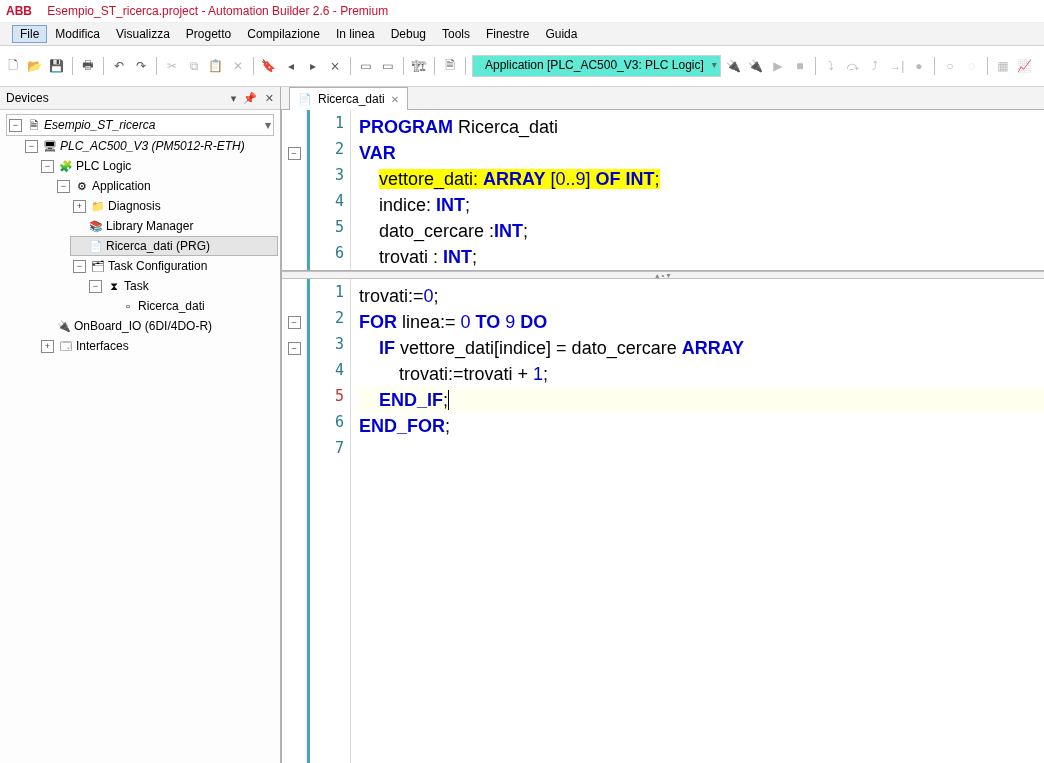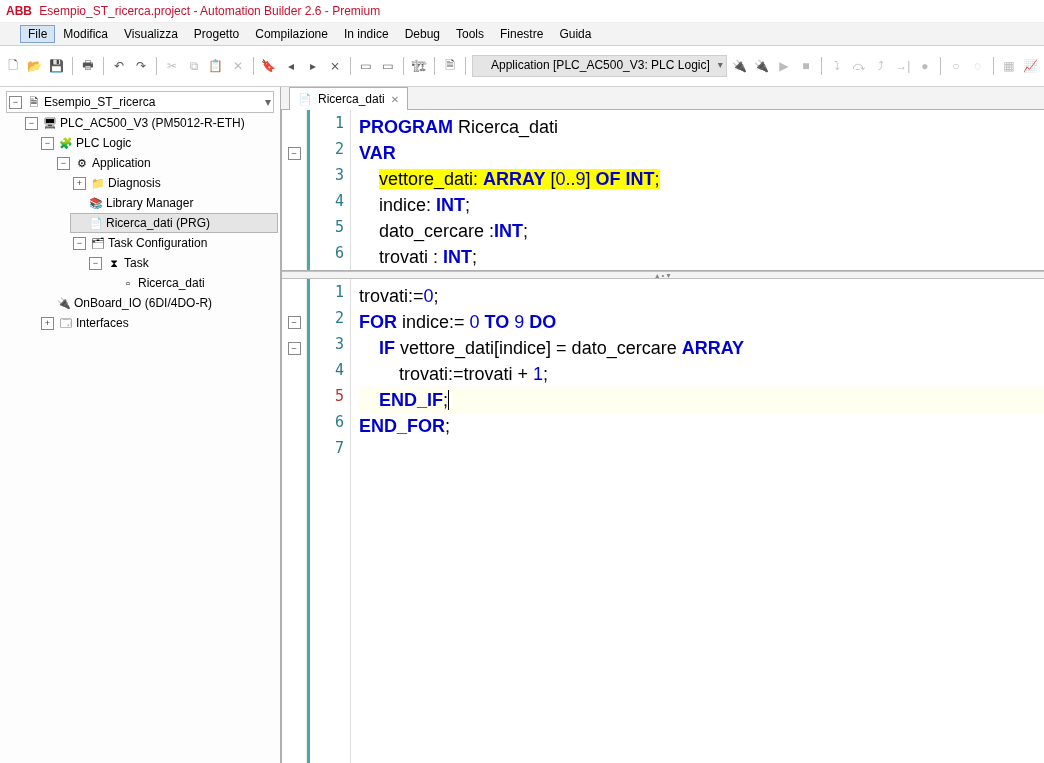--- a/index.html
+++ b/index.html
@@ -1,40 +1,40 @@
 <!DOCTYPE html>
 <html><head>
 <meta charset="utf-8">
 <style>
   html,body{margin:0;padding:0;font-family:"Segoe UI",Tahoma,sans-serif;font-size:12px;color:#000;background:#fff;width:1044px;height:763px;overflow:hidden}
   .title-bar{height:22px;line-height:22px;padding:0 6px;font-size:12px;color:#c8102e;background:#fff;border-bottom:1px solid #eee}
-  .title-bar .abb{font-weight:bold;color:#c8102e;margin-right:4px}
-  .menu-bar{height:22px;background:#f3f3f3;border-bottom:1px solid #d0d0d0;display:flex;align-items:center;padding:0 20px}
+  .title-bar .abb{font-weight:bold;color:#c8102e;margin-right:12px}
+  .menu-bar{height:22px;background:#f3f3f3;border-bottom:1px solid #d0d0d0;display:flex;align-items:center;padding:0 12px}
   .menu-item{padding:2px 8px;cursor:default}
   .menu-item.active{background:#d6e5f5;border:1px solid #7da2ce;padding:1px 7px}
   .toolbar{height:32px;border-bottom:1px solid #d0d0d0;display:flex;align-items:center;padding:4px 4px;gap:4px;flex-wrap:nowrap;overflow:hidden}
   .tb-btn{width:18px;height:18px;display:inline-flex;align-items:center;justify-content:center;font-size:12px;color:#555;cursor:default}
   .tb-sep{width:1px;height:18px;background:#c0c0c0;margin:0 2px}
-  .tb-combo{border:1px solid #cfcfcf;background:#e5e5e5;height:20px;line-height:18px;padding:0 16px 0 18px;font-size:12px;position:relative;display:inline-block}
+  .tb-combo{border:1px solid #cfcfcf;background:#5eead4;height:20px;line-height:18px;padding:0 16px 0 12px;font-size:12px;position:relative;display:inline-block}
   .tb-combo::after{content:"▾";position:absolute;right:3px;top:0;font-size:10px;color:#666}
   .main{display:flex;height:calc(763px - 22px - 22px - 33px);}
   
   .devices{width:280px;border-right:1px solid #b0b0b0;display:flex;flex-direction:column;background:#fdfdfd}
   .panel-header{background:#f3f3f3;border-bottom:1px solid #d0d0d0;height:22px;display:flex;align-items:center;padding:0 6px;font-size:12px;justify-content:space-between}
   .panel-header .tools span{margin-left:4px;color:#555;cursor:default;font-size:11px}
   .tree{flex:1;overflow:auto;padding:4px 2px;font-size:12px;line-height:18px}
   .tree ul{list-style:none;margin:0;padding-left:16px}
   .tree li{white-space:nowrap}
   .node{display:flex;align-items:center;gap:3px;padding:0 2px;border:1px solid transparent}
   .node.selected{background:#e5e5e5;border:1px solid #b5b5b5}
   .toggle{width:11px;height:11px;display:inline-flex;align-items:center;justify-content:center;border:1px solid #888;color:#444;font-size:9px;line-height:9px;margin-right:2px;background:#fff;cursor:default}
   .spacer{display:inline-block;width:13px}
   .icon{width:14px;height:14px;display:inline-flex;align-items:center;justify-content:center;font-size:11px}
   .bold{font-weight:normal}
-  .italic{}
+  .italic{font-style:italic}
   .root-row{border:1px solid #bfbfbf;background:#fff;padding:1px 2px;margin-right:4px;display:flex;justify-content:space-between;align-items:center}
   
   .editor-area{flex:1;display:flex;flex-direction:column}
   .tab-strip{height:22px;display:flex;align-items:flex-end;border-bottom:1px solid #b0b0b0;background:#f3f3f3;padding-left:8px}
   .tab{background:#fff;border:1px solid #b0b0b0;border-bottom:none;padding:2px 8px;display:flex;align-items:center;gap:6px;font-size:12px;height:18px;position:relative;top:1px}
   .tab .close{color:#888;font-size:10px;cursor:default}
   .code-pane{flex:1;display:flex;flex-direction:column;border-left:1px solid #b0b0b0}
   .pane{display:flex;overflow:hidden;background:#fff}
   .pane.top{height:160px;border-bottom:1px solid #b0b0b0}
   .splitter{height:6px;background:#f3f3f3;border-top:1px solid #c0c0c0;border-bottom:1px solid #c0c0c0;display:flex;justify-content:center;align-items:center;color:#888;font-size:8px}
@@ -60,21 +60,21 @@
   <span class="abb">ABB</span>
   <span>Esempio_ST_ricerca.project - Automation Builder 2.6 - Premium</span>
 </div>
 
 <div class="menu-bar">
   <span class="menu-item active">File</span>
   <span class="menu-item">Modifica</span>
   <span class="menu-item">Visualizza</span>
   <span class="menu-item">Progetto</span>
   <span class="menu-item">Compilazione</span>
-  <span class="menu-item">In indice</span>
+  <span class="menu-item">In linea</span>
   <span class="menu-item">Debug</span>
   <span class="menu-item">Tools</span>
   <span class="menu-item">Finestre</span>
   <span class="menu-item">Guida</span>
 </div>
 
 <div class="toolbar">
   <span class="tb-btn">🗋</span>
   <span class="tb-btn">📂</span>
   <span class="tb-btn">💾</span>
@@ -116,20 +116,28 @@
   <span class="tb-btn gray">○</span>
   <span class="tb-btn gray">◌</span>
   <span class="tb-sep"></span>
   <span class="tb-btn gray">▦</span>
   <span class="tb-btn gray">📈</span>
 </div>
 
 <div class="main">
 
   <div class="devices">
+    <div class="panel-header">
+      <span>Devices</span>
+      <span class="tools">
+        <span>▾</span>
+        <span>📌</span>
+        <span>✕</span>
+      </span>
+    </div>
     <div class="tree">
       <ul style="padding-left:4px">
         <li>
           <div class="root-row">
             <span style="display:flex;align-items:center;gap:3px">
               <span class="toggle">−</span>
               <span class="icon">🗎</span>
               <span class="italic">Esempio_ST_ricerca</span>
             </span>
             <span style="color:#666">▾</span>
@@ -289,21 +297,21 @@
         <div class="lineno-col">
           <div>1</div>
             <div>2</div>
             <div>3</div>
             <div>4</div>
             <div class="err">5</div>
             <div>6</div>
             <div>7</div>
         </div>
         <div class="code-col"><span>trovati:=</span><span class="num">0</span><span>;</span>
-<span class="kw">FOR</span><span> indice:= </span><span class="num">0</span><span> </span><span class="kw">TO</span><span> </span><span class="num">9</span><span> </span><span class="kw">DO</span>
+<span class="kw">FOR</span><span> linea:= </span><span class="num">0</span><span> </span><span class="kw">TO</span><span> </span><span class="num">9</span><span> </span><span class="kw">DO</span>
 <span>    </span><span class="kw">IF</span><span> vettore_dati[indice] = dato_cercare </span><span class="kw">ARRAY</span>
 <span>        </span><span>trovati:=trovati + </span><span class="num">1</span><span>;</span>
 <span class="hl-line" style="width:100%"><span>    </span><span class="kw">END_IF</span><span>;</span><span class="cursor"></span></span>
 <span class="kw">END_FOR</span><span>;</span>
 </div>
       </div>
     </div>
   </div>
 </div>
 

